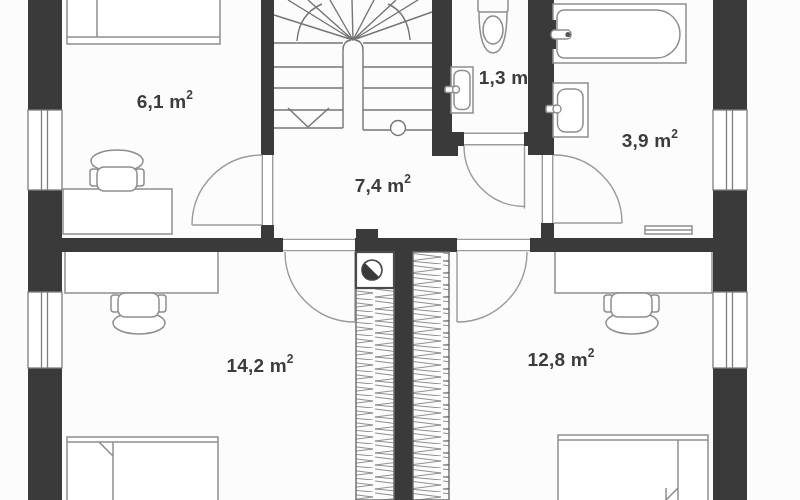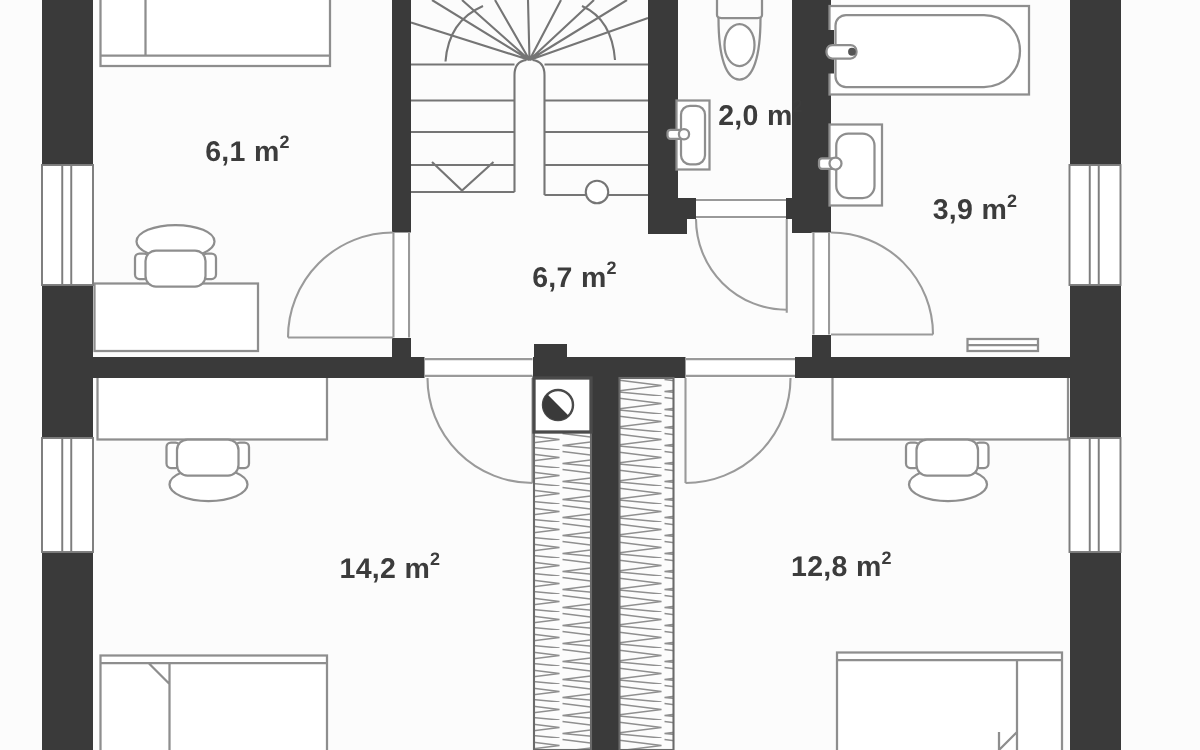--- a/index.html
+++ b/index.html
@@ -183,19 +183,19 @@
     <rect x="413" y="252" width="36" height="248" fill="url(#hatch)" stroke="#6a6a6a" stroke-width="1.4"></rect>
     <g>
       <rect x="356" y="252" width="38" height="36" fill="#ffffff" stroke="#4a4a4a" stroke-width="2.2"></rect>
       <circle cx="372" cy="270" r="10" fill="#ffffff" stroke="#4a4a4a" stroke-width="1.6"></circle>
       <path d="M364.9,262.9 A10,10 0 0 0 379.1,277.1 Z" fill="#3a3a3a" stroke="none"></path>
     </g>
   </g>
 </svg>
 
 <div class="room-label" style="left:165px;top:101px"><span>6,1 m</span><sup>2</sup></div>
-<div class="room-label" style="left:383px;top:185px"><span>6,7 m</span><sup>2</sup></div>
-<div class="room-label" style="left:507px;top:77px"><span>2,0 m</span><sup>2</sup></div>
+<div class="room-label" style="left:383px;top:185px"><span>7,4 m</span><sup>2</sup></div>
+<div class="room-label" style="left:507px;top:77px"><span>1,3 m</span><sup>2</sup></div>
 <div class="room-label" style="left:650px;top:140px"><span>3,9 m</span><sup>2</sup></div>
-<div class="room-label" style="left:260px;top:379px"><span>14,2 m</span><sup>2</sup></div>
-<div class="room-label" style="left:561px;top:378px"><span>12,8 m</span><sup>2</sup></div>
+<div class="room-label" style="left:260px;top:365px"><span>14,2 m</span><sup>2</sup></div>
+<div class="room-label" style="left:561px;top:359px"><span>12,8 m</span><sup>2</sup></div>
 
 </div>
 
 </body></html>

